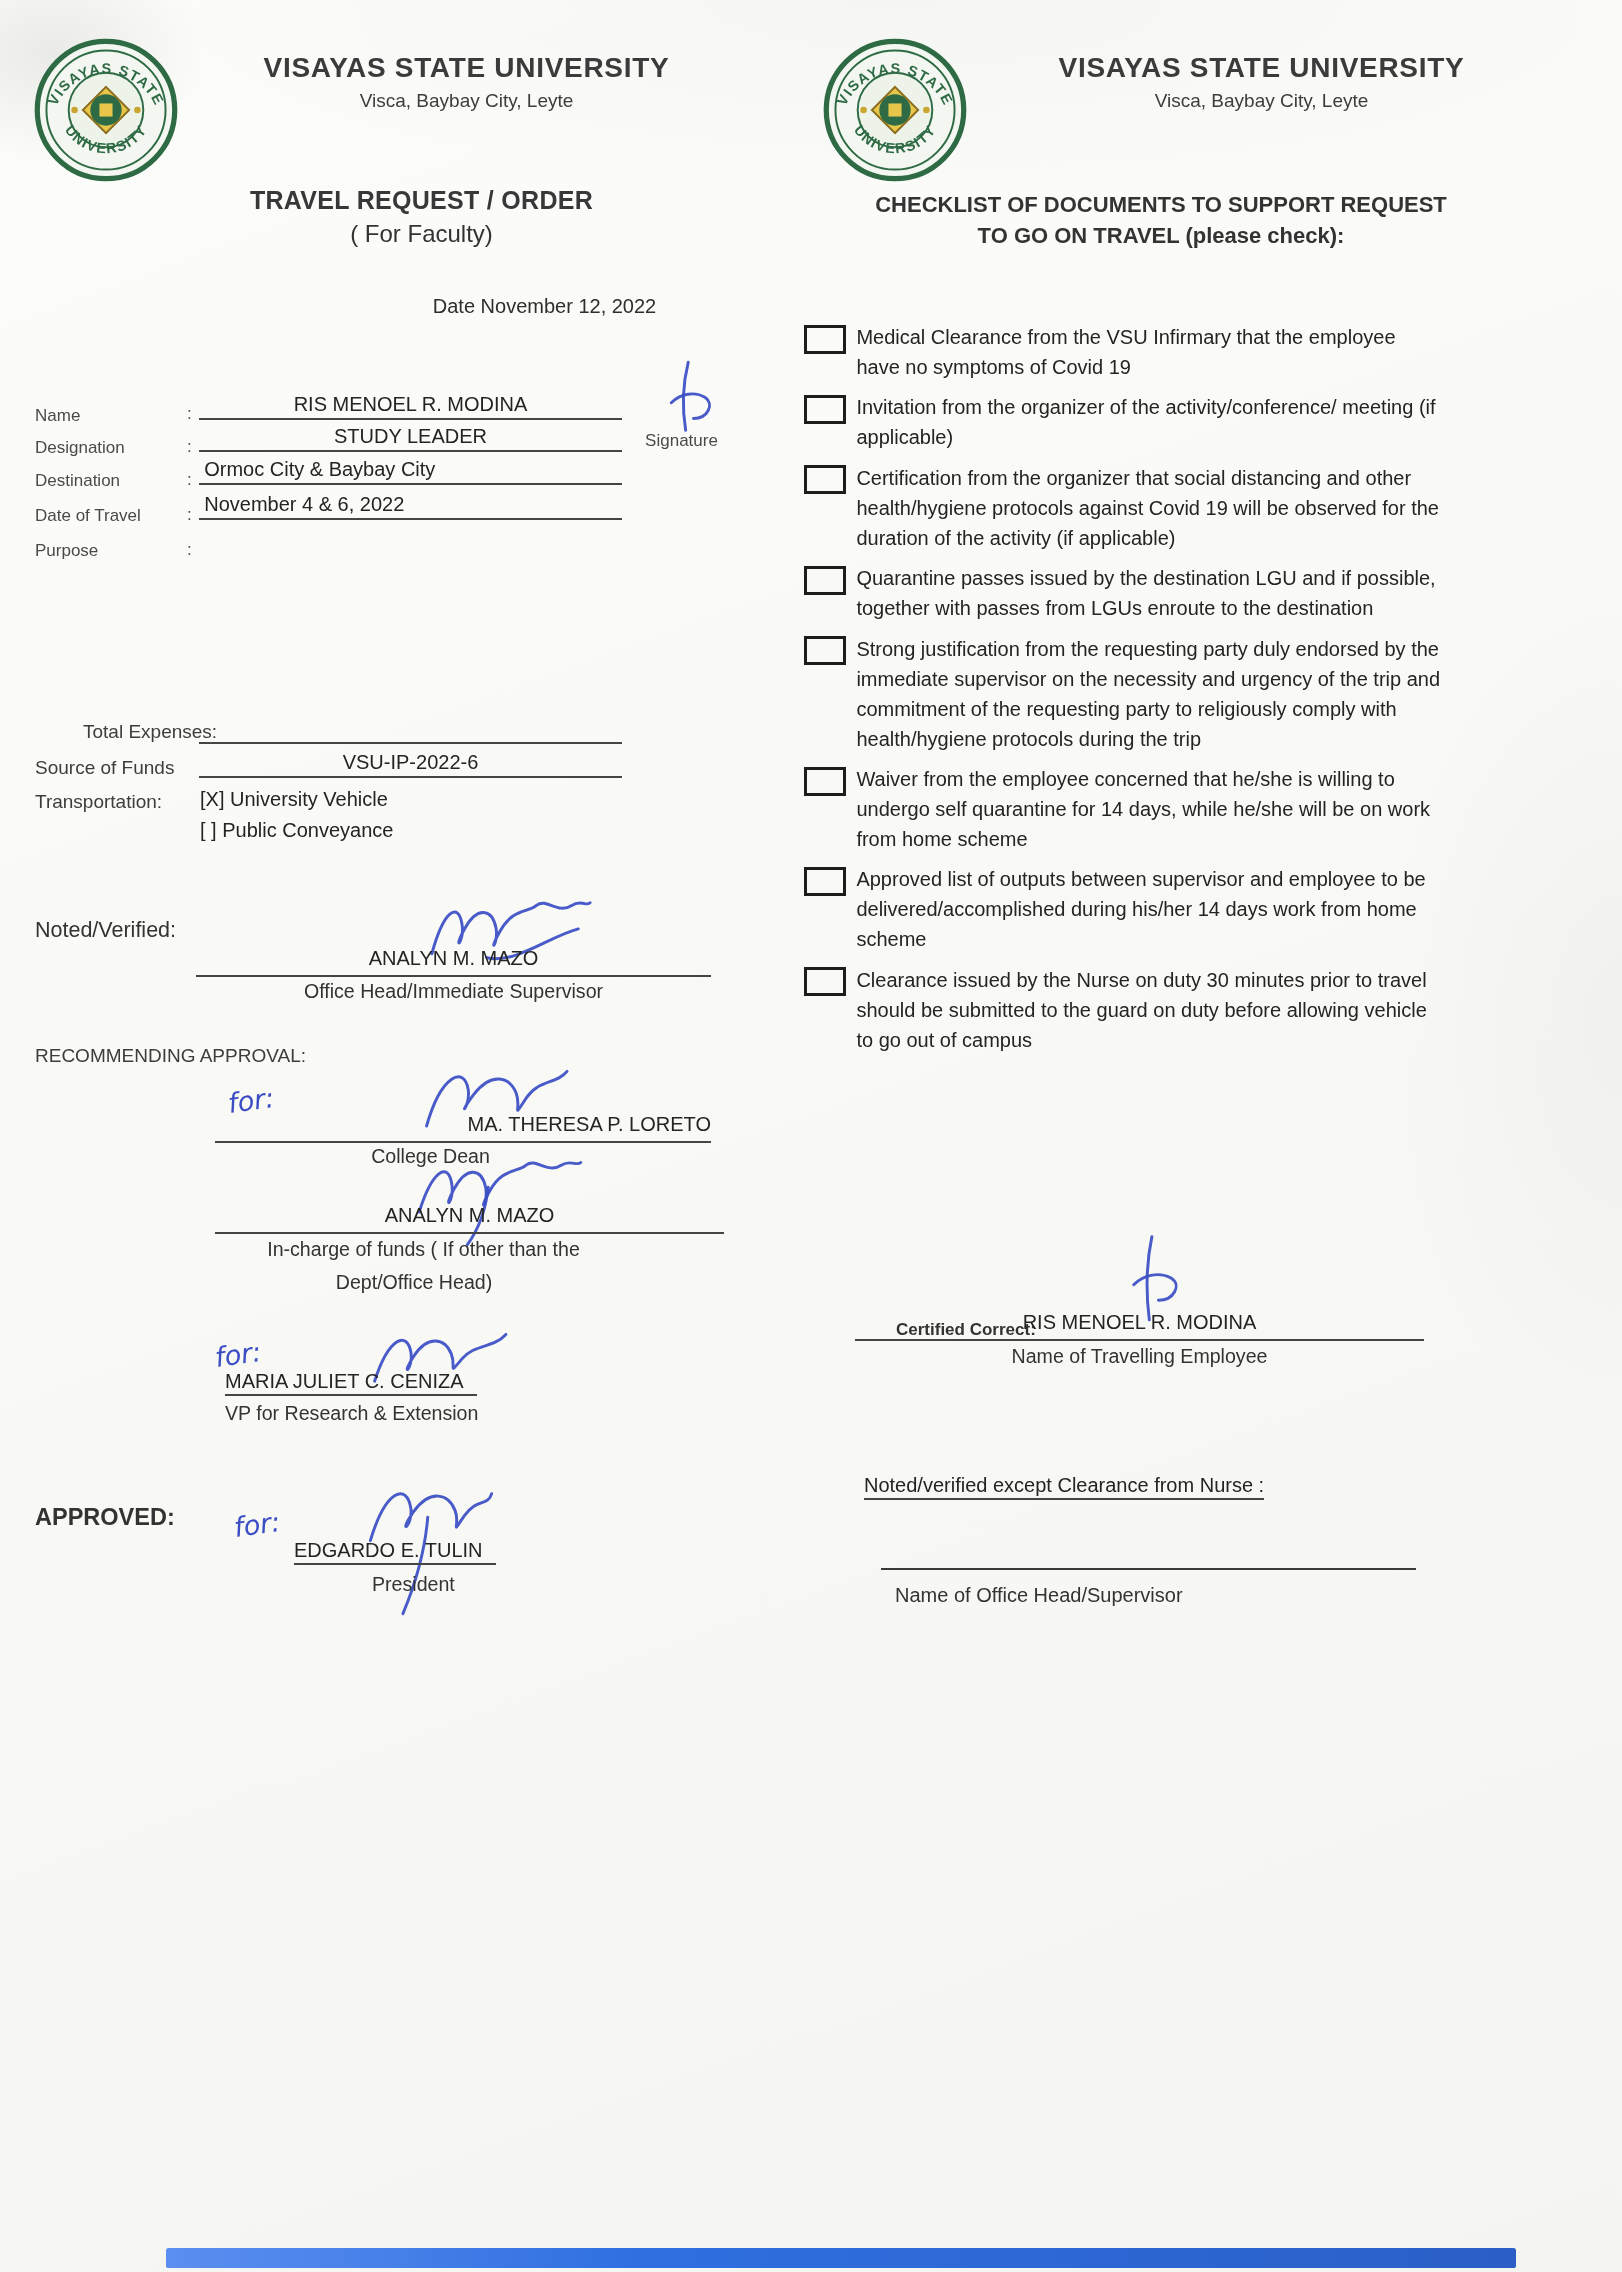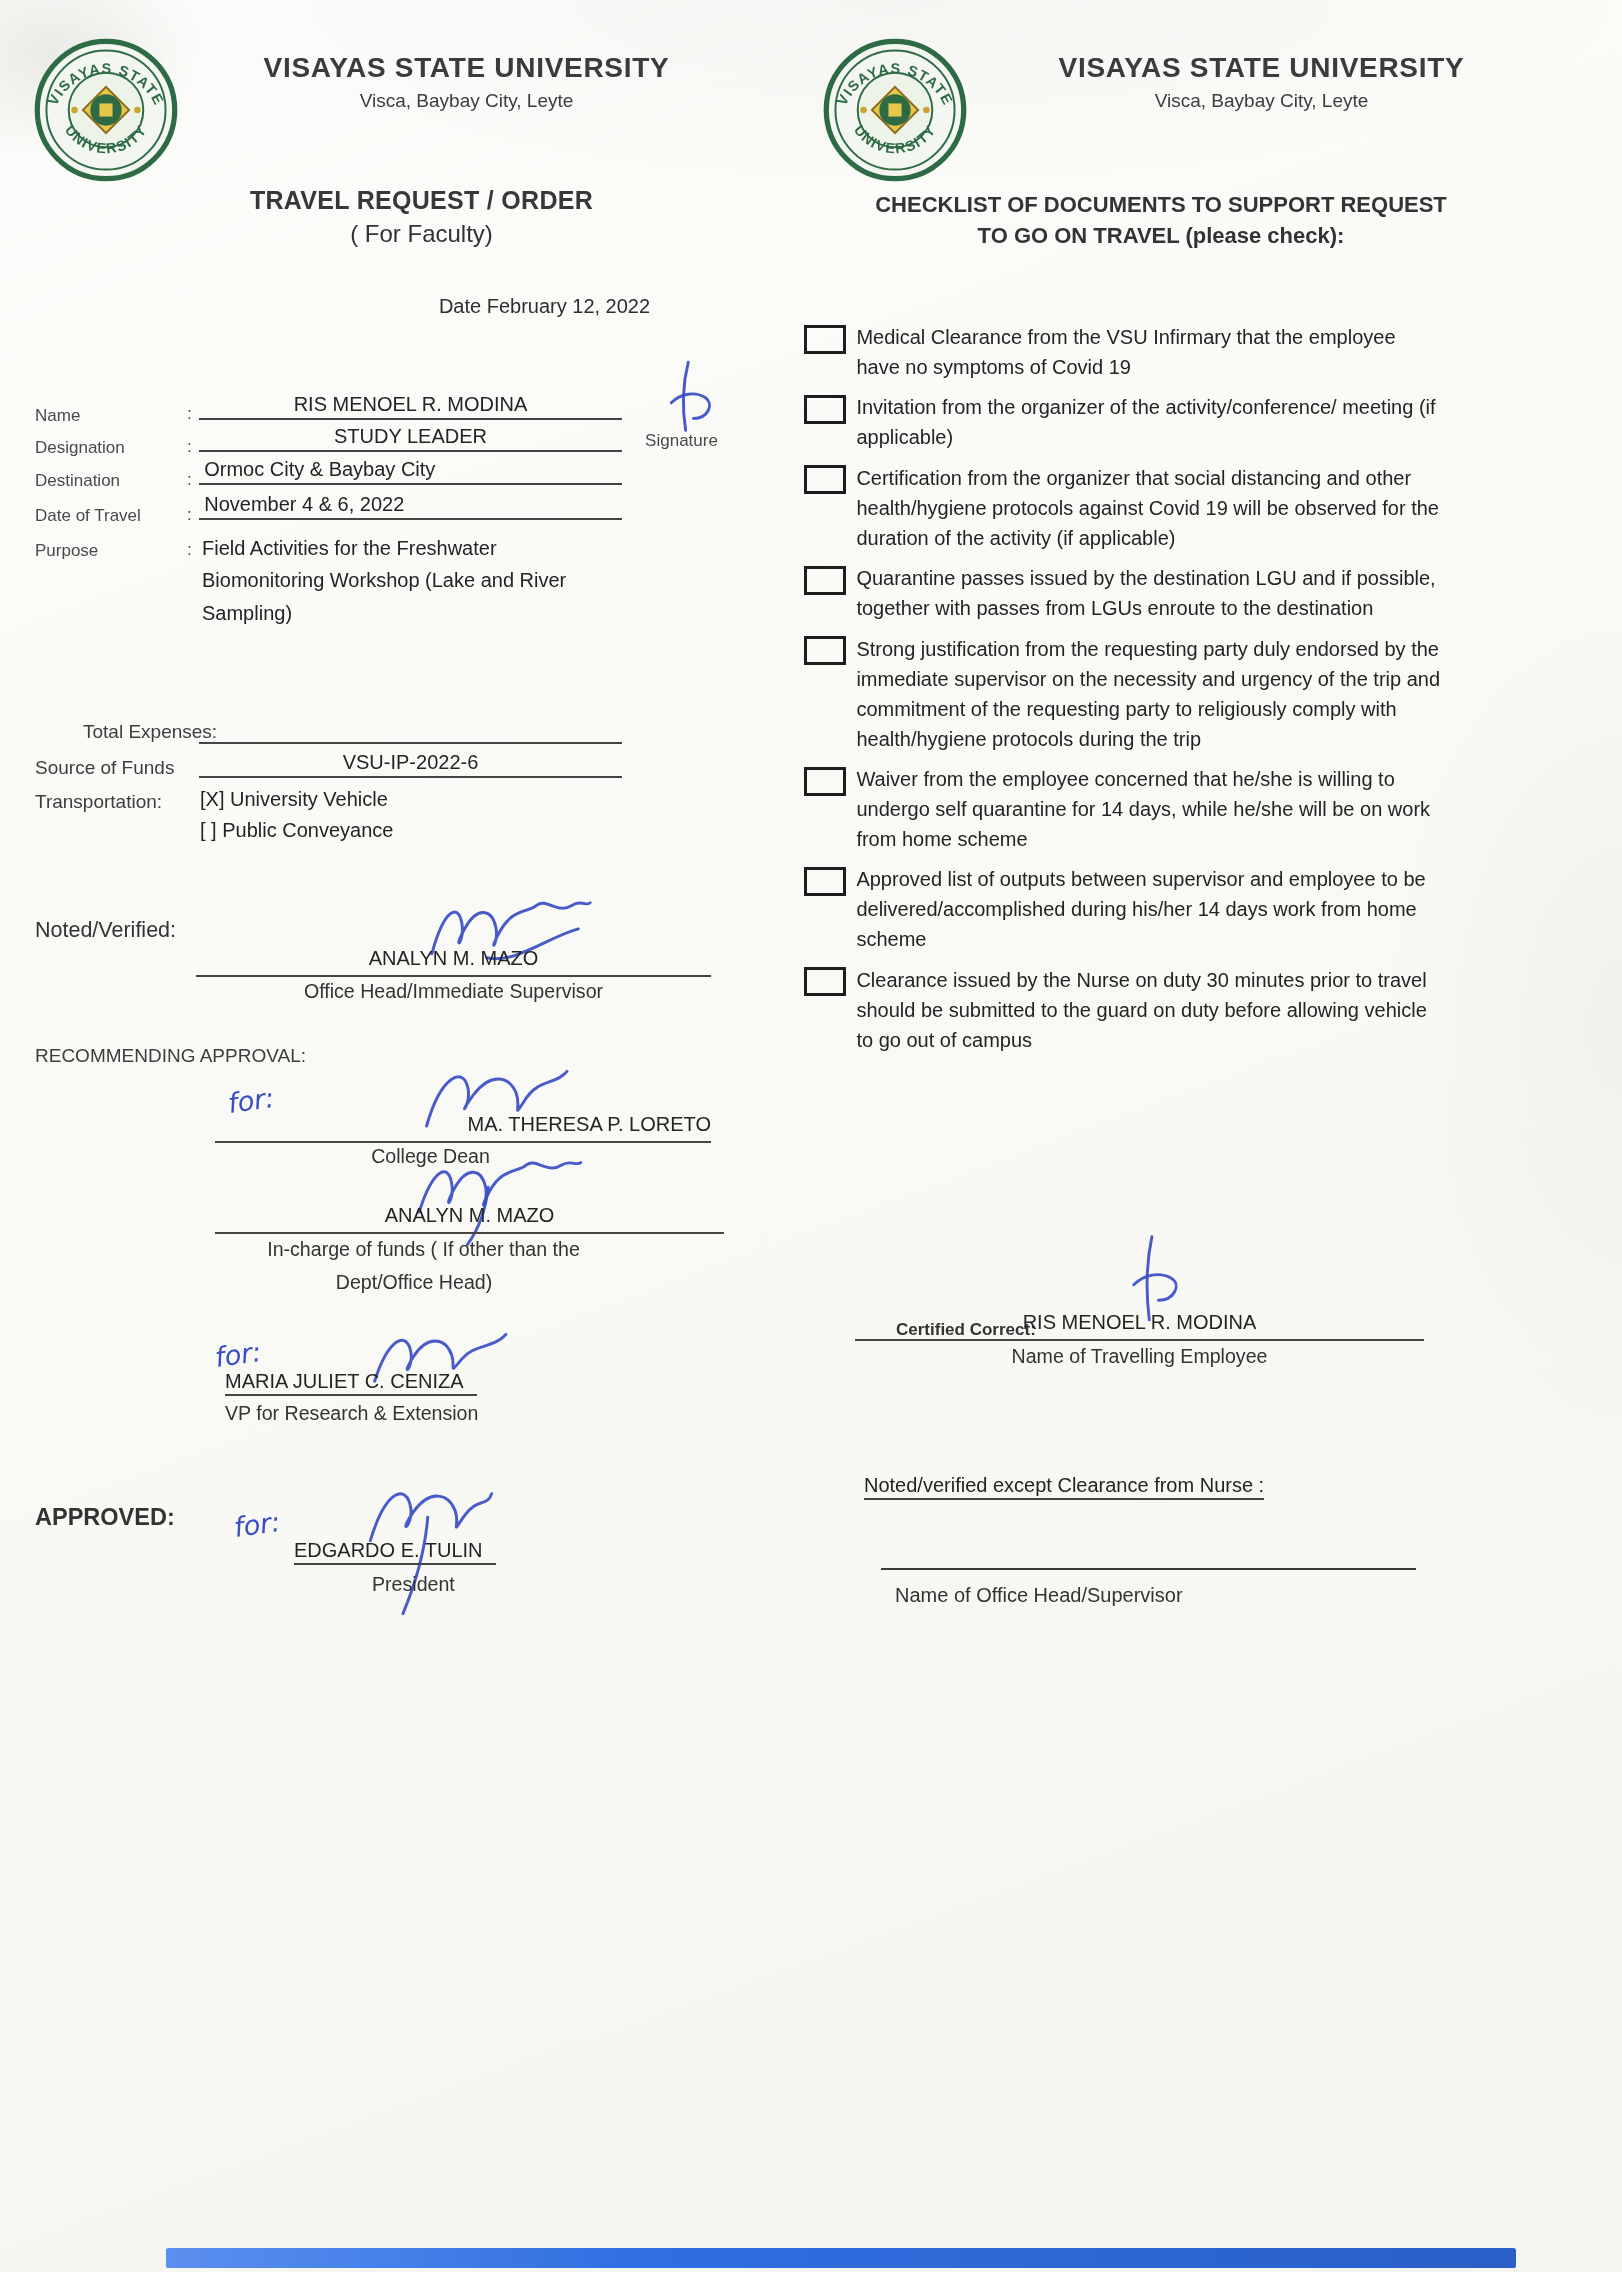--- a/index.html
+++ b/index.html
@@ -93,41 +93,40 @@
     <circle cx="62" cy="110" r="5" fill="#caa52f"></circle>
     <circle cx="158" cy="110" r="5" fill="#caa52f"></circle>
   </svg>
 
   <div class="abs uni-name center" style="left:196px; top:52px; width:541px;">VISAYAS STATE UNIVERSITY</div>
   <div class="abs address center" style="left:196px; top:90px; width:541px;">Visca, Baybay City, Leyte</div>
 
   <div class="abs form-title center" style="left:193px; top:186px; width:457px;">TRAVEL REQUEST / ORDER</div>
   <div class="abs form-sub center" style="left:193px; top:220px; width:457px;">( For Faculty)</div>
 
-  <div class="abs date-line center" style="left:316px; top:295px; width:457px;">Date February 12, 2022</div>
+  <div class="abs date-line center" style="left:316px; top:295px; width:457px;">Date November 12, 2022</div>
 
   <div class="abs label-sm" style="left:35px; top:406px;">Name</div>
   <div class="abs label-sm" style="left:187px; top:404px;">:</div>
   <div class="abs value-line center" style="left:199px; top:393px; width:423px;">RIS MENOEL R. MODINA</div>
 
   <div class="abs label-sm" style="left:35px; top:438px;">Designation</div>
   <div class="abs label-sm" style="left:187px; top:437px;">:</div>
   <div class="abs value-line center" style="left:199px; top:425px; width:423px;">STUDY LEADER</div>
 
   <div class="abs label-sm" style="left:35px; top:471px;">Destination</div>
   <div class="abs label-sm" style="left:187px; top:470px;">:</div>
   <div class="abs value-line" style="left:199px; top:458px; width:423px; padding-left:5.2px;">Ormoc City &amp; Baybay City</div>
 
   <div class="abs label-sm" style="left:35px; top:506px;">Date of Travel</div>
   <div class="abs label-sm" style="left:187px; top:505px;">:</div>
   <div class="abs value-line" style="left:199px; top:493px; width:423px; padding-left:5.2px;">November 4 &amp; 6, 2022</div>
 
   <div class="abs label-sm" style="left:35px; top:541px;">Purpose</div>
   <div class="abs label-sm" style="left:187px; top:540px;">:</div>
-  <div class="abs purpose-text" style="left:202px; top:532px;">Field Activities for the Freshwater Biomonitoring Workshop (Lake and River Sampling)</div>
 
   <svg class="abs sig" style="left:649px; top:357px;" width="72" height="85" viewBox="0 0 110 130">
     <path d="M60,8 C52,40 50,75 56,112"></path>
     <path d="M34,70 C48,56 70,52 86,62 C100,72 90,94 68,94"></path>
   </svg>
   <div class="abs label-sm center" style="left:623px; top:431px; width:117px;">Signature</div>
 
   <div class="abs label-md" style="left:35px; top:721px;margin-left:48px;">Total Expenses:</div>
   <div class="abs" style="left:199px; top:720px; width:423px; height:23.5px; border-bottom:2px solid #454545;"></div>
 

